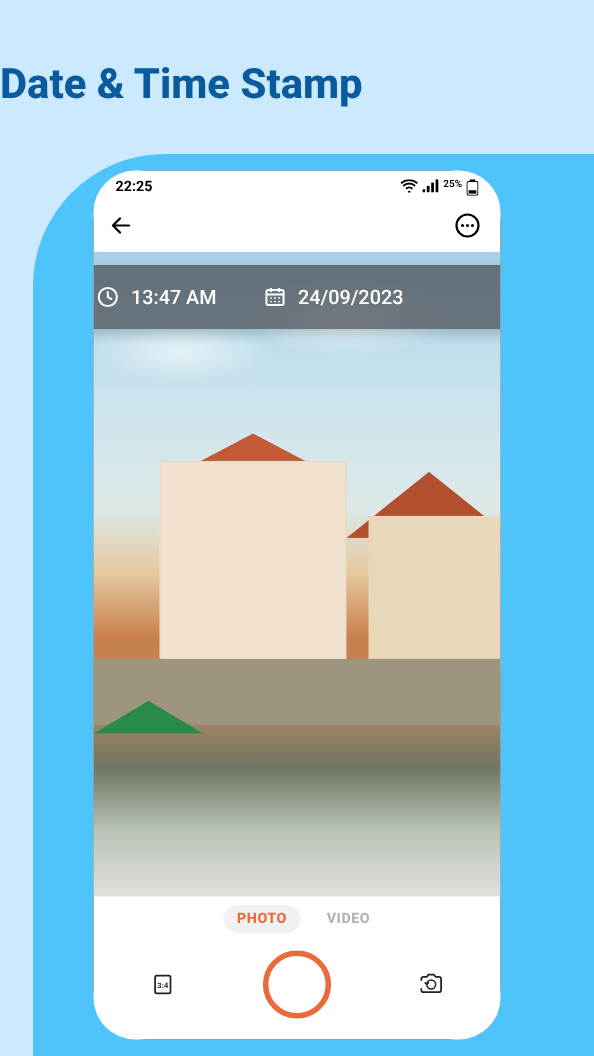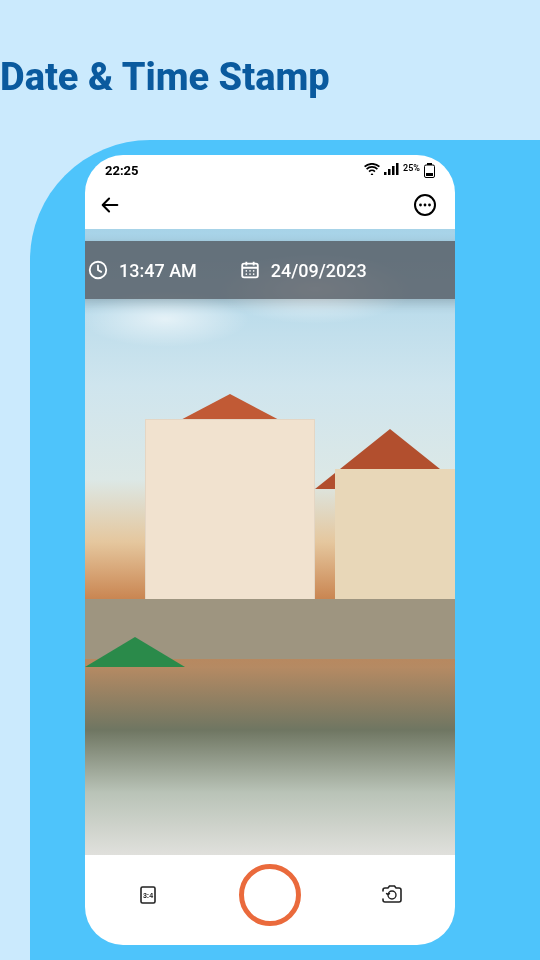--- a/index.html
+++ b/index.html
@@ -195,20 +195,24 @@
                 <circle cx="8" cy="16.5" r="0.9" fill="#fff"></circle>
                 <circle cx="12" cy="16.5" r="0.9" fill="#fff"></circle>
                 <circle cx="16" cy="16.5" r="0.9" fill="#fff"></circle>
               </svg>
             <span>24/09/2023</span>
           </div>
         </div>
       </div>
     </div>
 
+    <div class="mode-row">
+      <span class="mode-sel">PHOTO</span>
+      <span class="mode-unsel">VIDEO</span>
+    </div>
 
     <div class="controls">
       <div class="smallbtn">
         <svg width="24" height="24" viewBox="0 0 24 24">
             <rect x="5" y="4" width="14" height="16" rx="1.5" stroke="#222" stroke-width="1.6" fill="none"></rect>
             <text x="12" y="15" text-anchor="middle" font-size="7" font-weight="700" fill="#222" font-family="Arial">3:4</text>
           </svg>
       </div>
       <div class="shutter"></div>
       <div class="smallbtn">

